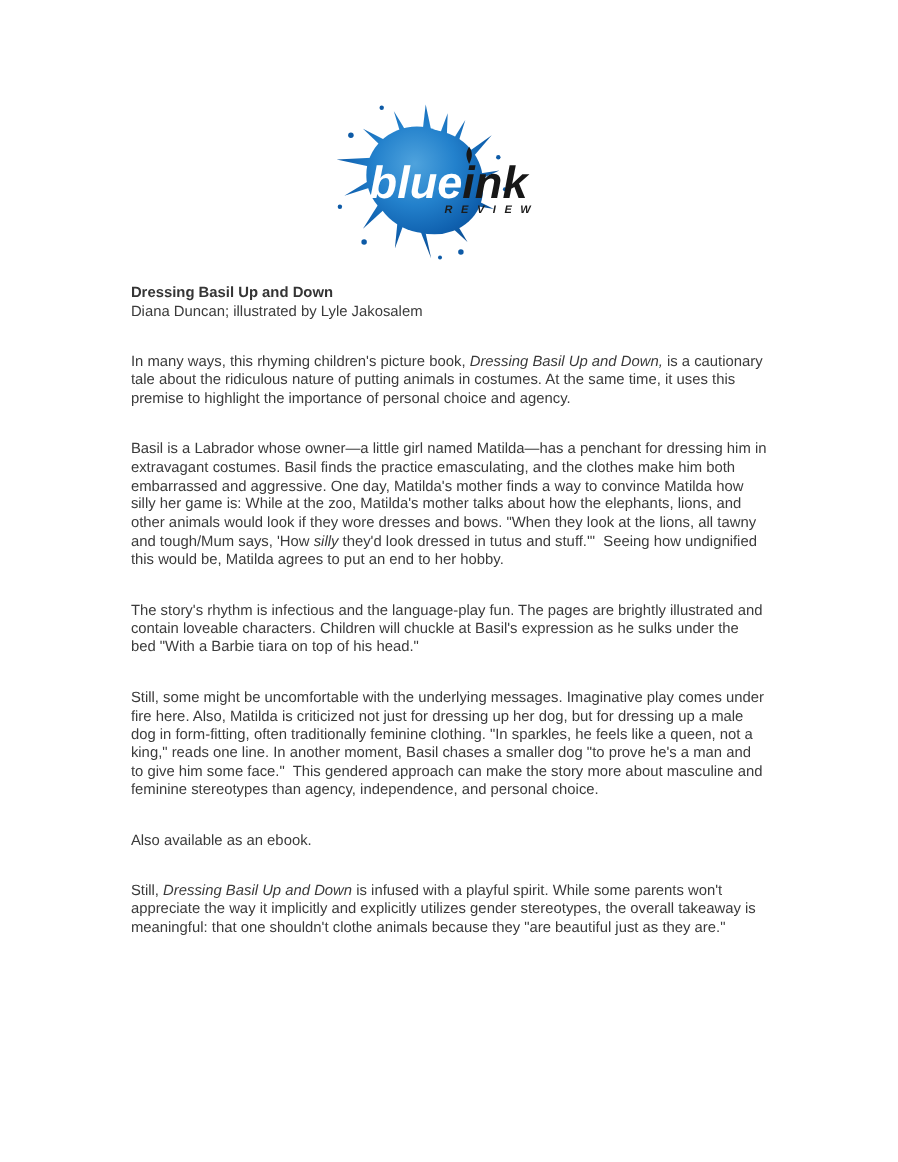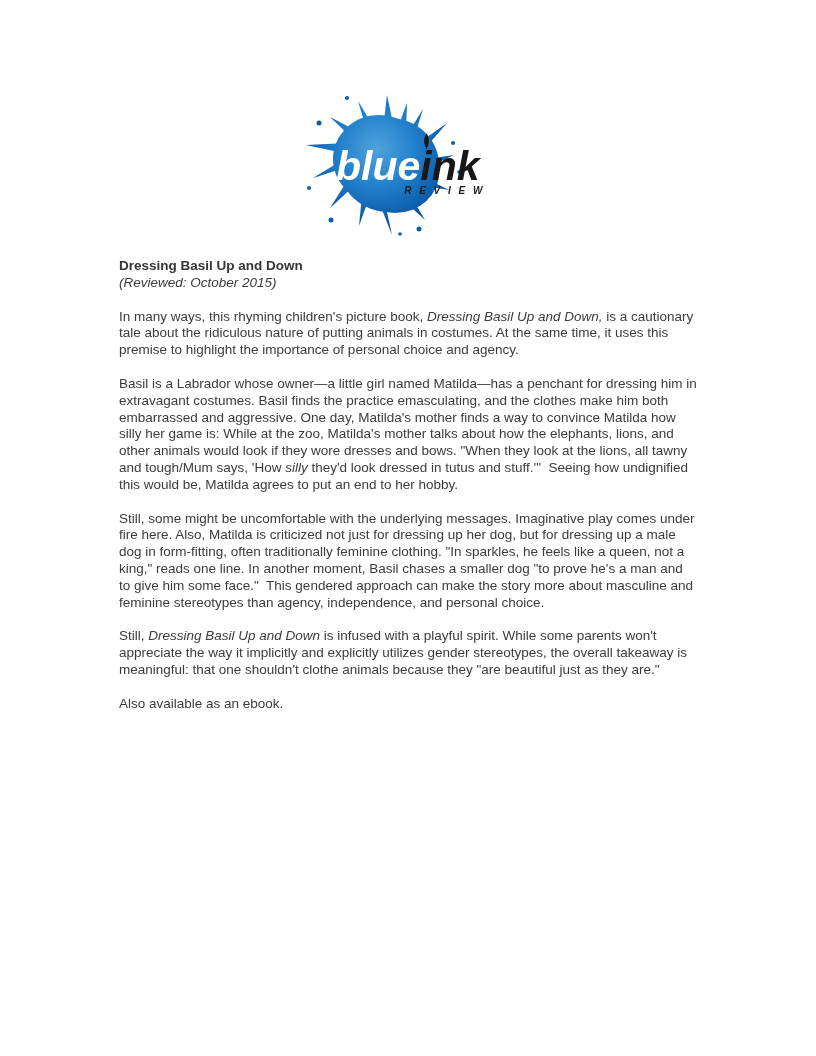--- a/index.html
+++ b/index.html
@@ -30,21 +30,21 @@
   .review-header {
     margin-top: 20px;
     font-size: 13.5px;
     line-height: 16.8px;
   }
   .review-title { font-weight: bold; color: #353535; }
   .byline { font-weight: normal; }
   .pub-line, .reviewed-line { font-style: italic; }
   .review-body { font-size: 13.5px; line-height: 16.8px; }
   .para {
-    margin: 17px 0 0 0;
+    margin: 29px 0 0 0;
     white-space: pre-wrap;
   }
   .para .it { font-style: italic; }
 </style>
 </head>
 <body>
 
 <div class="page">
 
   <div class="logo-wrap">
@@ -97,24 +97,25 @@
       </text>
 
       <path d="M125.5,56 C122.5,50 122,46 125.5,40.5 C129,46 128.5,50 125.5,56 Z" fill="#171717"></path>
 
       <text x="184" y="101" text-anchor="end" font-size="10" font-weight="bold" letter-spacing="2.5" fill="#1c1c1c" font-family="&quot;Liberation Sans&quot;,&quot;DejaVu Sans&quot;,sans-serif">R E V I E W</text>
     </svg>
   </div>
 
   <div class="review-header">
     <div class="review-title">Dressing Basil Up and Down</div>
-    <div class="reviewed-line">(Reviewed: October 2015)</div>
+    <div class="byline">Diana Duncan; illustrated by Lyle Jakosalem</div>
   </div>
 
   <div class="review-body">
       <p class="para"><span>In many ways, this rhyming children's picture book, </span><span class="it">Dressing Basil Up and Down,</span><span> is a cautionary tale about the ridiculous nature of putting animals in costumes. At the same time, it uses this premise to highlight the importance of personal choice and agency.</span></p>
       <p class="para"><span>Basil is a Labrador whose owner—a little girl named Matilda—has a penchant for dressing him in extravagant costumes. Basil finds the practice emasculating, and the clothes make him both embarrassed and aggressive. One day, Matilda's mother finds a way to convince Matilda how silly her game is: While at the zoo, Matilda's mother talks about how the elephants, lions, and other animals would look if they wore dresses and bows. "When they look at the lions, all tawny and tough/Mum says, 'How </span><span class="it">silly</span><span> they'd look dressed in tutus and stuff.'"  Seeing how undignified this would be, Matilda agrees to put an end to her hobby.</span></p>
+      <p class="para"><span>The story's rhythm is infectious and the language-play fun. The pages are brightly illustrated and contain loveable characters. Children will chuckle at Basil's expression as he sulks under the bed "With a Barbie tiara on top of his head."</span></p>
       <p class="para"><span>Still, some might be uncomfortable with the underlying messages. Imaginative play comes under fire here. Also, Matilda is criticized not just for dressing up her dog, but for dressing up a male dog in form-fitting, often traditionally feminine clothing. "In sparkles, he feels like a queen, not a king," reads one line. In another moment, Basil chases a smaller dog "to prove he's a man and to give him some face."  This gendered approach can make the story more about masculine and feminine stereotypes than agency, independence, and personal choice.</span></p>
+      <p class="para"><span>Also available as an ebook.</span></p>
       <p class="para"><span>Still, </span><span class="it">Dressing Basil Up and Down</span><span> is infused with a playful spirit. While some parents won't appreciate the way it implicitly and explicitly utilizes gender stereotypes, the overall takeaway is meaningful: that one shouldn't clothe animals because they "are beautiful just as they are."</span></p>
-      <p class="para"><span>Also available as an ebook.</span></p>
     </div>
 
 </div>
 
 </body></html>

